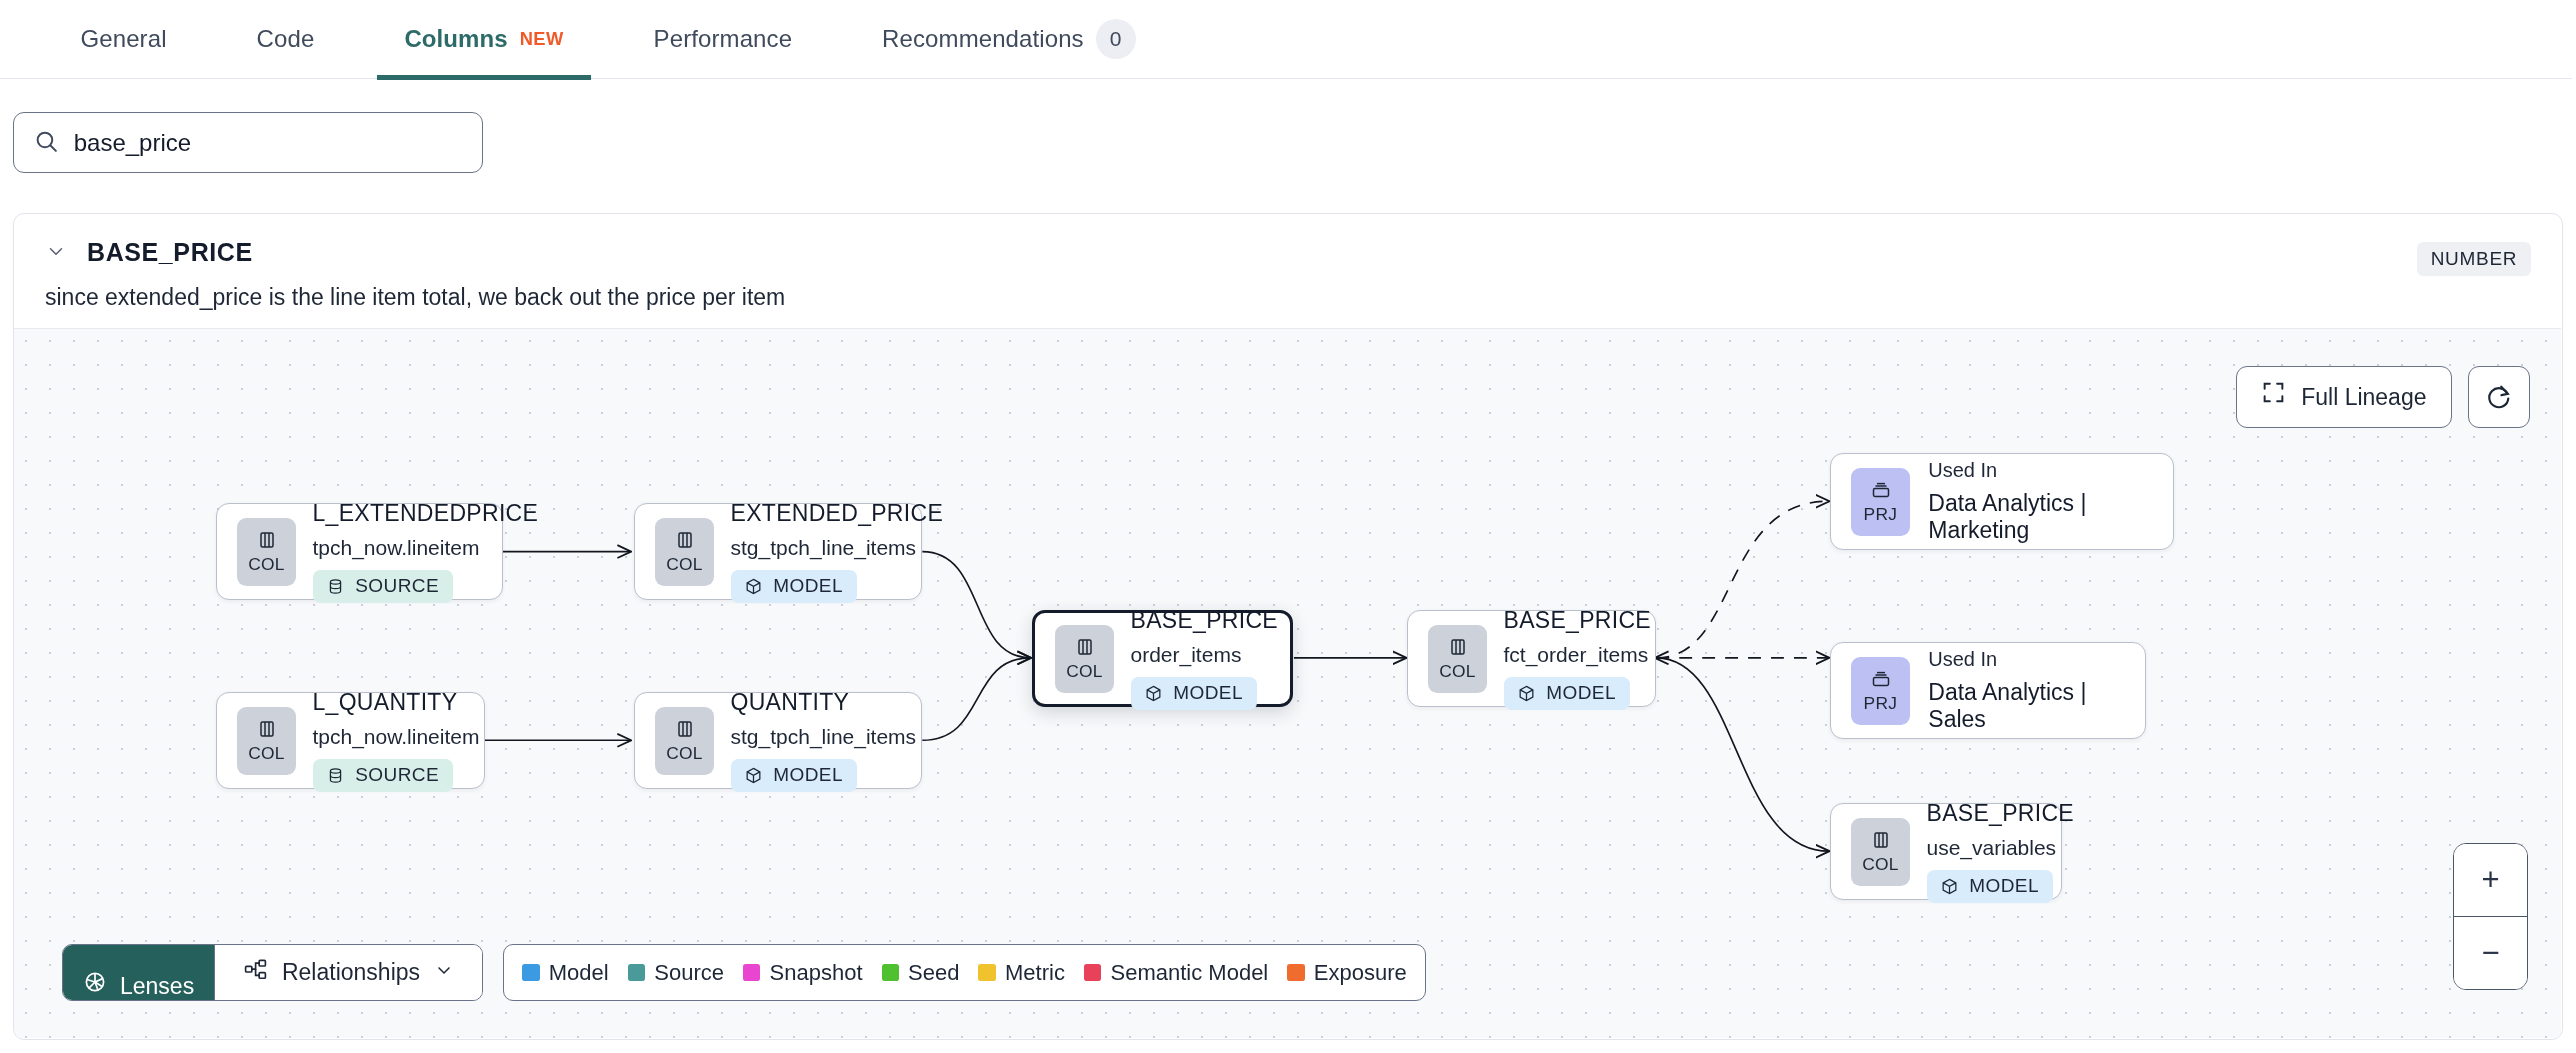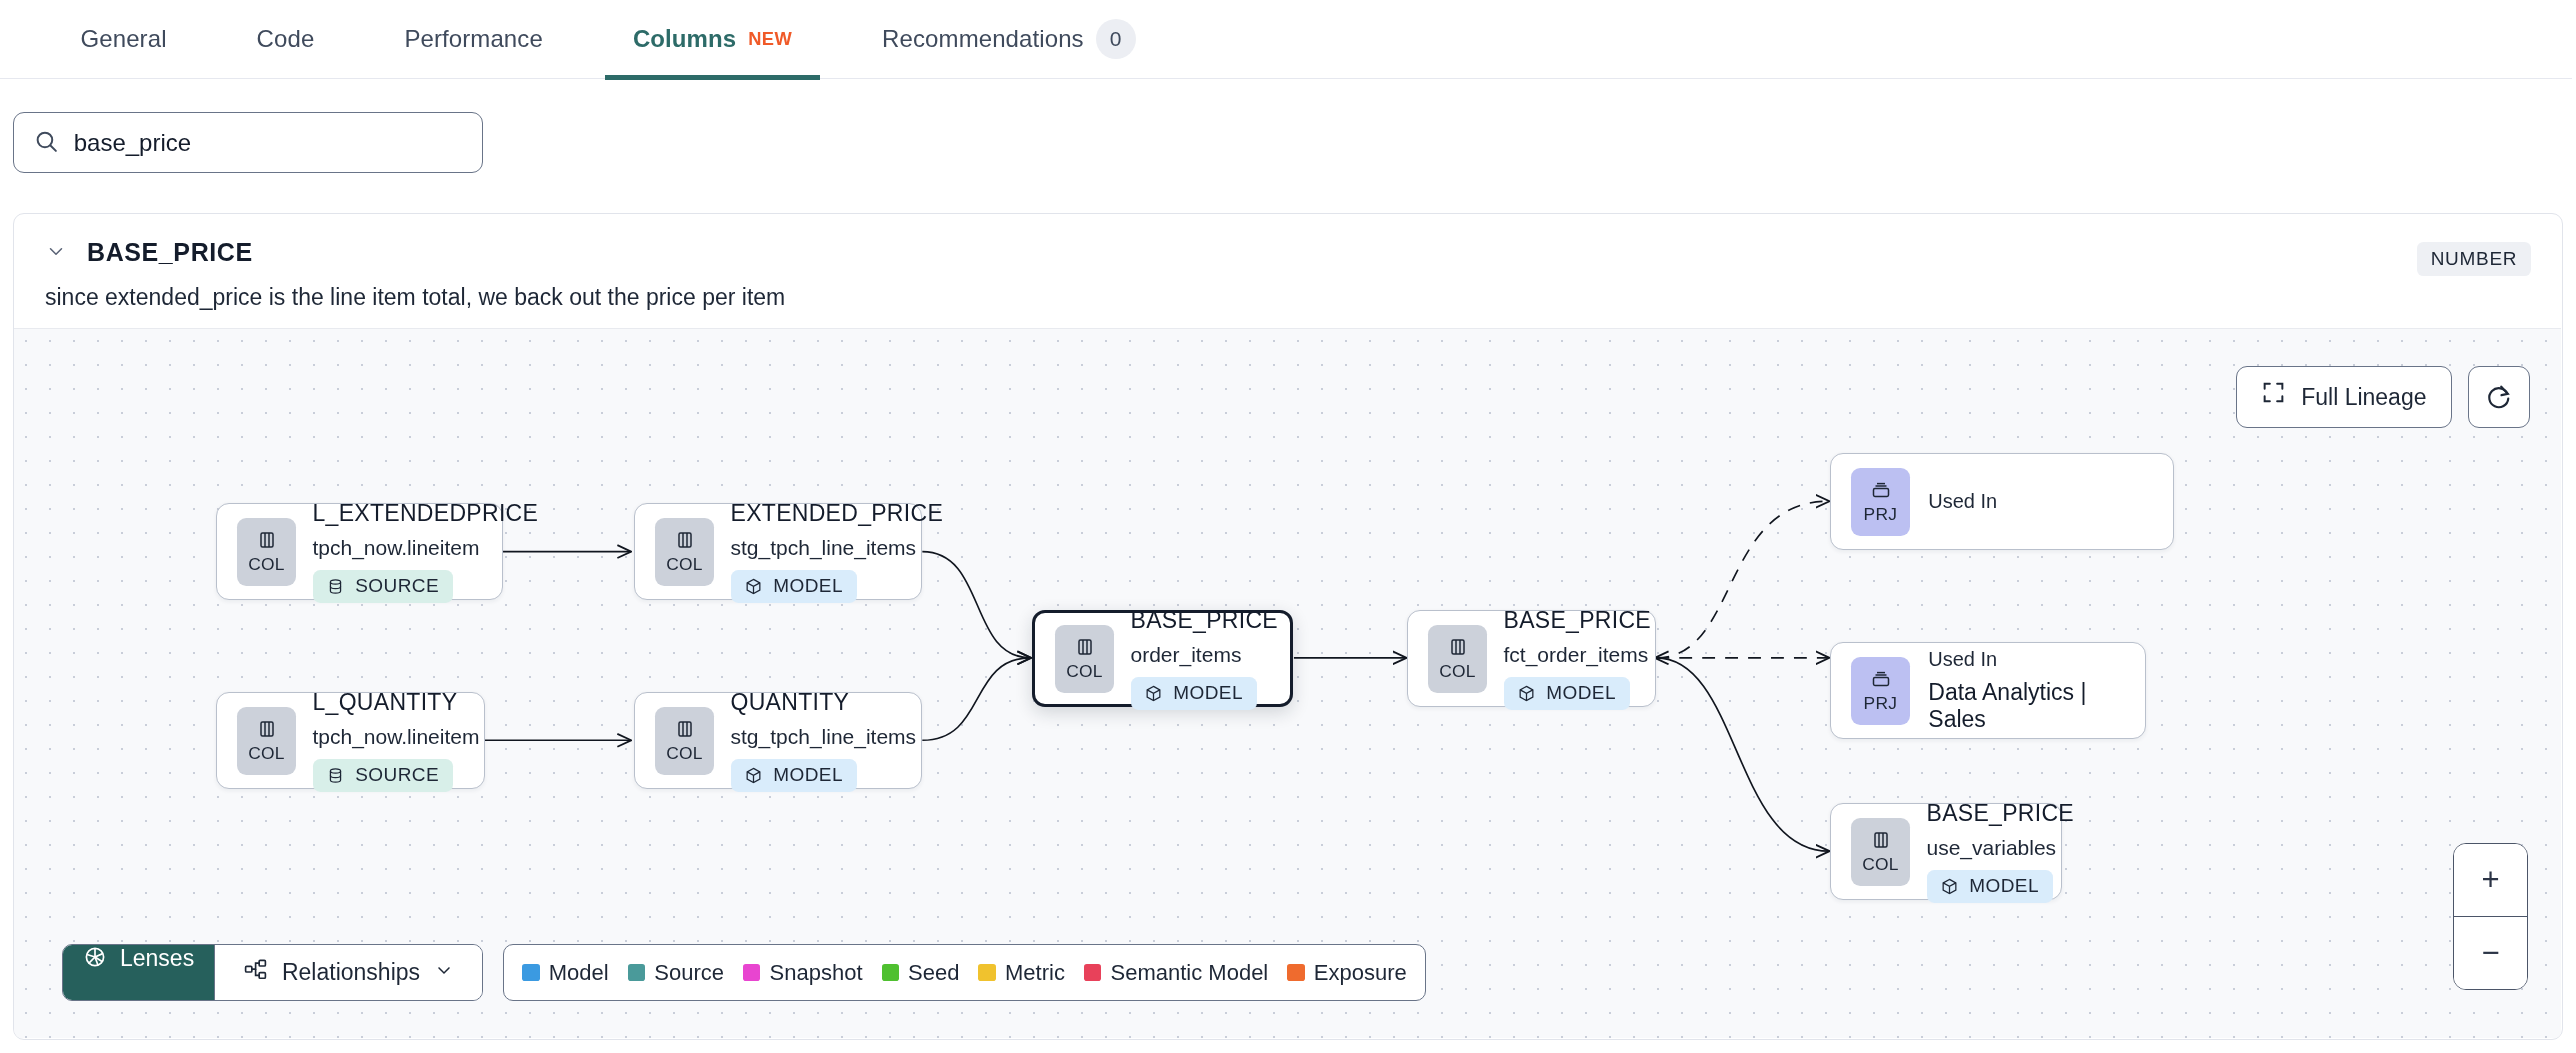--- a/index.html
+++ b/index.html
@@ -160,21 +160,21 @@
   }
   .zoomctl button:first-child { border-bottom: 1.8px solid #4b5568; }
 
   
   .botbar { position: absolute; left: 48px; bottom: 37px; display: flex; align-items: center; gap: 20px; }
   .seg {
     display: flex; border: 1.8px solid #697488; border-radius: 10px; overflow: hidden; height: 57px;
   }
   .seg-lenses {
     background: #26605c; color: #fff;
-    display: flex; align-items: flex-start; gap: 13px;
+    display: flex; align-items: flex-end; gap: 13px;
     padding: 0 20px; font-size: 23px; cursor: pointer;
   }
   .seg-rel {
     background: #fff; color: #1e2736;
     display: flex; align-items: center; gap: 13.8px;
     padding: 0 28px; font-size: 23px; cursor: pointer;
     border-left: 1.8px solid #697488;
   }
   .legend {
     display: flex; align-items: center; gap: 19px; height: 57px;
@@ -187,26 +187,26 @@
 </head>
 <body>
 
 <div class="tabbar">
   <div class="tab">
     <span>General</span>
   </div>
   <div class="tab">
     <span>Code</span>
   </div>
-  <div class="tab">
-    <span>Performance</span>
-  </div>
   <div class="tab active">
     <span>Columns</span>
     <span class="tab-new">NEW</span>
+  </div>
+  <div class="tab">
+    <span>Performance</span>
   </div>
   <div class="tab">
     <span>Recommendations</span>
     <span class="tab-count">0</span>
   </div>
 </div>
 
 <div class="searchbox">
   <span>
     <svg width="25" height="25" viewBox="0 0 24 24" fill="none" stroke="#3f4a5c" stroke-width="1.9">
@@ -429,20 +429,21 @@
       <div class="kind-chip prj">
         <svg width="24" height="24" viewBox="0 0 24 24" fill="none" stroke="#1e2736" stroke-width="1.5">
           <rect x="4.5" y="10.5" width="15" height="8" rx="1.4"></rect>
             <path d="M6.5,8 h11"></path>
             <path d="M8,5.6 h8"></path>
         </svg>
         <span class="klabel">PRJ</span>
       </div>
       <div class="node-body">
         <div class="usedin-label">Used In</div>
+        <div class="usedin-name">Data Analytics | Marketing</div>
       </div>
     </div>
 
     <div class="node usedin" style="left:1816px; top:313px; width:316px; height:97px;">
       <div class="kind-chip prj">
         <svg width="24" height="24" viewBox="0 0 24 24" fill="none" stroke="#1e2736" stroke-width="1.5">
           <rect x="4.5" y="10.5" width="15" height="8" rx="1.4"></rect>
             <path d="M6.5,8 h11"></path>
             <path d="M8,5.6 h8"></path>
         </svg>

